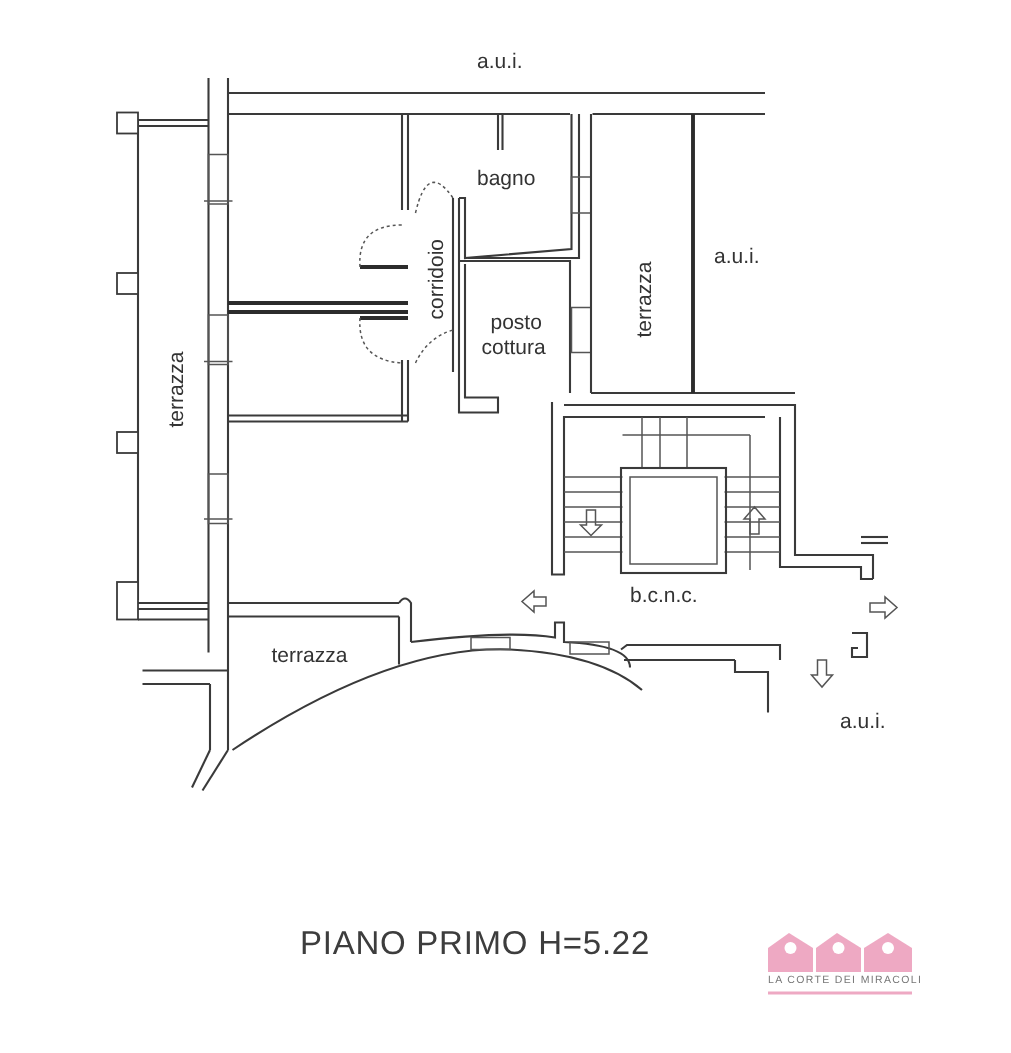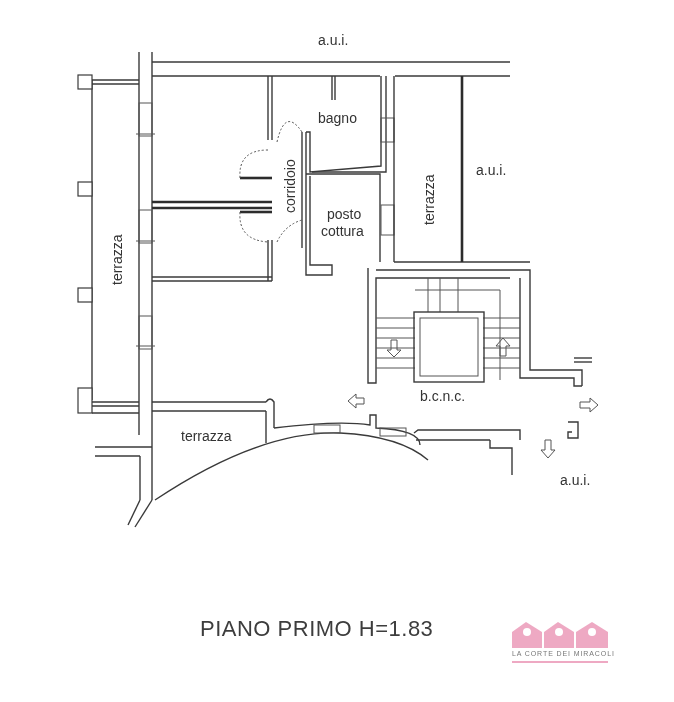--- a/index.html
+++ b/index.html
@@ -148,21 +148,21 @@
   <text class="lbl" x="0" y="0" transform="translate(122,285) rotate(-90)">terrazza</text>
   <text class="lbl" x="0" y="0" transform="translate(434,225) rotate(-90)">terrazza</text>
   <text class="lbl" x="181" y="441">terrazza</text>
   <text class="lbl" x="318" y="123">bagno</text>
   <text class="lbl" x="0" y="0" transform="translate(295,213) rotate(-90)">corridoio</text>
   <text class="lbl" x="327" y="219">posto</text>
   <text class="lbl" x="321" y="236">cottura</text>
   <text class="lbl" x="420" y="401">b.c.n.c.</text>
 </svg>
 
-<div class="title">PIANO PRIMO H=1.83</div>
+<div class="title">PIANO PRIMO H=5.22</div>
 
 <div class="logo">
   <svg width="96" height="28" viewBox="0 0 96 28">
     <path id="h1" d="M0 28 L0 12 L14 2 L30 12 L30 28 Z" fill="#eea9c3"></path>
     <path id="h2" d="M32 28 L32 12 L46 2 L62 12 L62 28 Z" fill="#eea9c3"></path>
     <path id="h3" d="M64 28 L64 12 L80 2 L96 12 L96 28 Z" fill="#eea9c3"></path>
     <circle cx="15" cy="12" r="4" fill="#fff"></circle>
     <circle cx="47" cy="12" r="4" fill="#fff"></circle>
     <circle cx="80" cy="12" r="4" fill="#fff"></circle>
   </svg>

